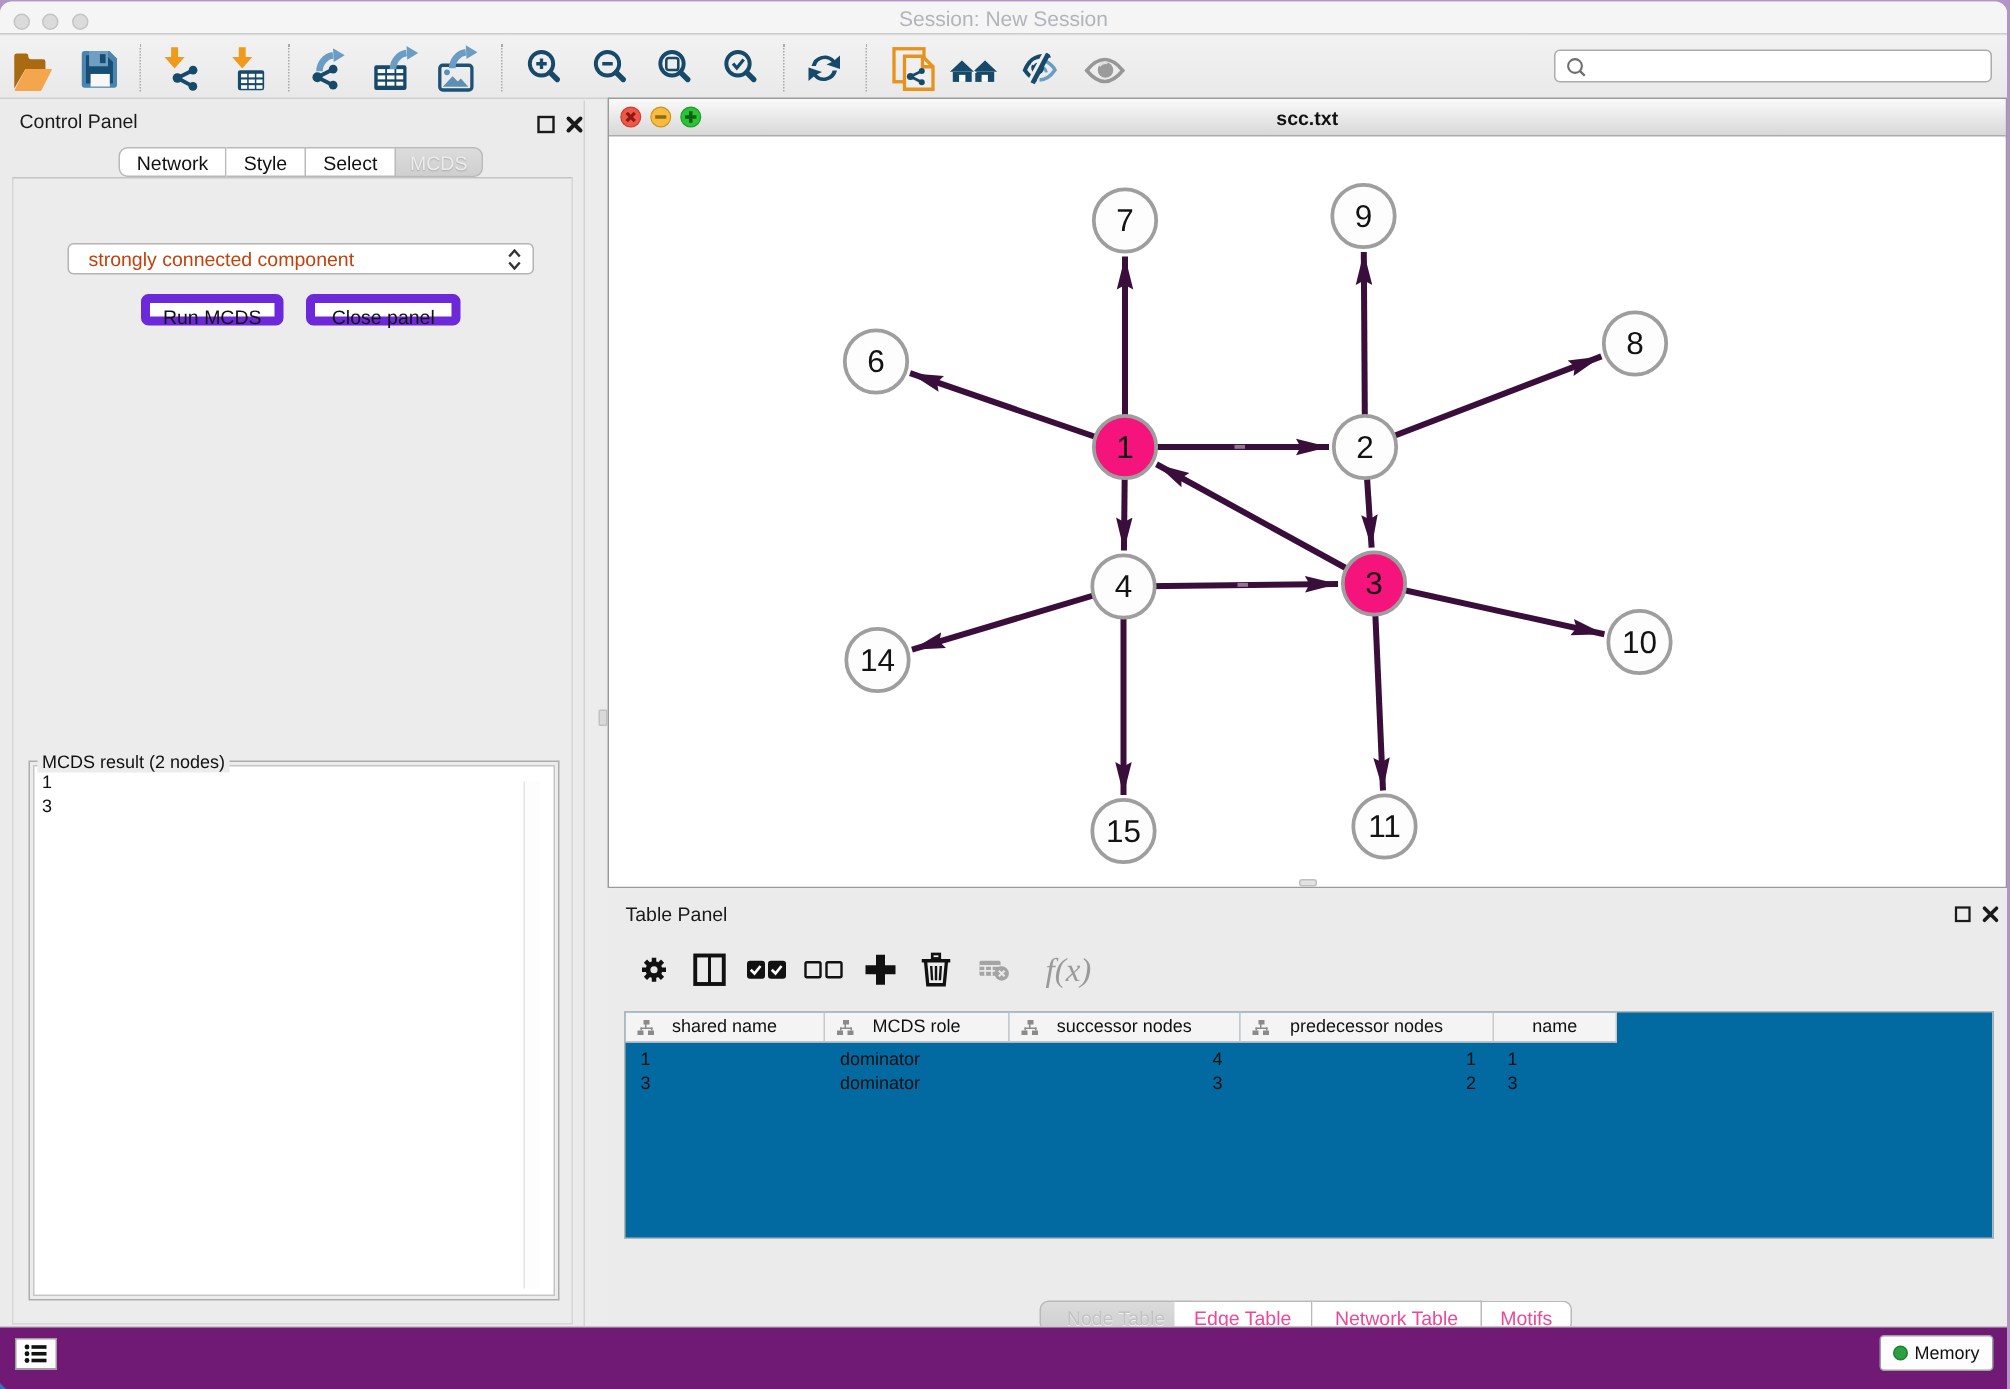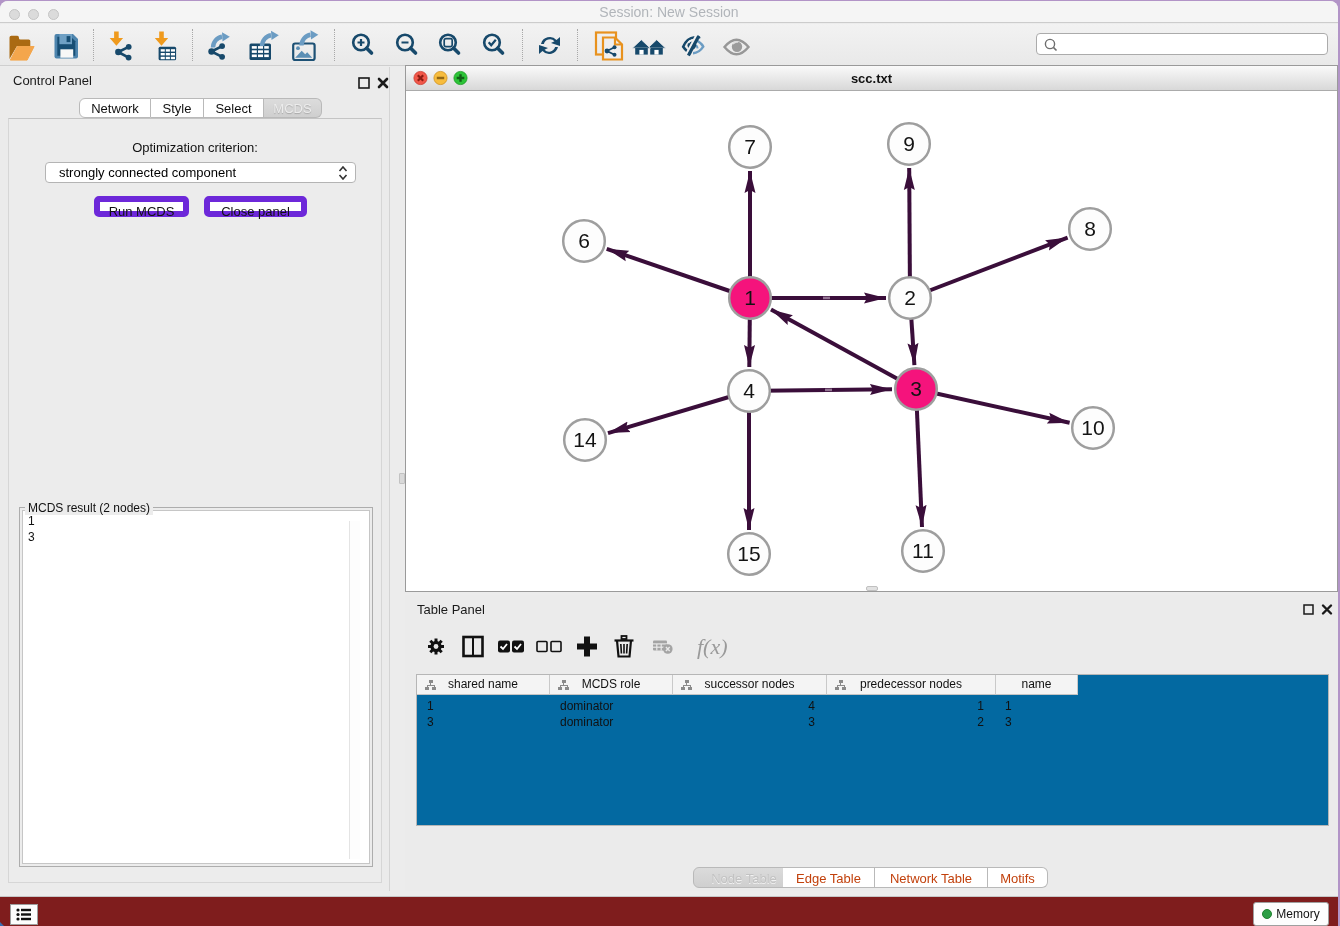--- a/index.html
+++ b/index.html
@@ -32,21 +32,21 @@
 .tab.first { border-left:1px solid #b9b9b9; border-radius:6px 0 0 6px; }
 .tab.last { border-radius:0 6px 6px 0; }
 .tab.sel { background:linear-gradient(#dcdcdc,#cfcfcf); color:#ececec;
   text-shadow:0 1px 1px rgba(90,90,90,0.35); }
 #cpcontent { position:absolute; left:8px; right:7px; top:51px; bottom:8px;
   background:#ececec; border:1px solid #d6d6d6; border-top:1px solid #c4c4c4; }
 #optlabel { position:absolute; left:0; width:100%; top:21px; text-align:center;
   font-size:13px; color:#111; }
 #dropdown { position:absolute; left:36px; top:43px; width:311px; height:21px;
   background:#fff; border:1px solid #b4b4b4; border-radius:4px;
-  font-size:13px; line-height:19px; padding-left:13px; color:#000000; }
+  font-size:13px; line-height:19px; padding-left:13px; color:#c2410c; }
 .btn { position:absolute; height:21px; background:#fff; border:6px solid #6d28d9;
   border-radius:5px; font-size:13px; text-align:center; line-height:19px; color:#111; }
 
 #mcdsbox { position:absolute; left:10px; right:8px; top:382px; bottom:15px; }
 #mcdsbox .bord { position:absolute; left:0; right:0; top:6px; bottom:0;
   border:1px solid #adadad; }
 #mcdsbox .leg { position:absolute; left:6px; top:0; background:#ececec;
   padding:0 3px; font-size:12px; color:#111; }
 #mcdsbox .inner { position:absolute; left:3px; right:3px; top:9px; bottom:3px;
   background:#fff; border:1px solid #c6c6c6; font-size:12px; color:#111;
@@ -75,29 +75,29 @@
     linear-gradient(#8a8a8a,#8a8a8a) 3.5px 0/4px 3px no-repeat,
     linear-gradient(#8a8a8a,#8a8a8a) 0 6.5px/4px 3.5px no-repeat,
     linear-gradient(#8a8a8a,#8a8a8a) 7px 6.5px/4px 3.5px no-repeat,
     linear-gradient(#8a8a8a,#8a8a8a) 5px 2px/1px 4px no-repeat,
     linear-gradient(#8a8a8a,#8a8a8a) 1.5px 4.5px/8px 1px no-repeat,
     linear-gradient(#8a8a8a,#8a8a8a) 1.5px 4.5px/1px 2px no-repeat,
     linear-gradient(#8a8a8a,#8a8a8a) 8.5px 4.5px/1px 2px no-repeat; }
 .td { position:absolute; font-size:12px; color:#111; height:16px; line-height:16px; }
 #ttabs { position:absolute; left:288px; top:272px; height:21px; }
 .ttab { position:absolute; top:0; height:21px; line-height:21px; text-align:center;
-  font-size:13px; color:#c2410c; background:#fff;
+  font-size:13px; color:#ec4899; background:#fff;
   border:1px solid #b9b9b9; border-left:none; }
 .ttab.first { border-left:1px solid #b9b9b9; border-radius:6px 0 0 6px; }
 .ttab.last { border-radius:0 6px 6px 0; }
 .ttab.sel { background:linear-gradient(#dbdbdb,#cfcfcf); color:#c2c2c2;
   text-shadow:0 1px 0 #f2f2f2; }
 
-#statusbar { position:absolute; left:0; right:0; bottom:0; height:30px;
-  background:#7f1d1d; border-top:1px solid #c6c6c6; }
+#statusbar { position:absolute; left:0; right:0; bottom:0; height:42px;
+  background:#701a75; border-top:1px solid #c6c6c6; }
 #listbtn { position:absolute; left:10px; top:7px; width:28px; height:21px;
   background:#fdfdfd; border:1px solid #9f9f9f; }
 #membtn { position:absolute; right:9px; top:5px; width:76px; height:24px;
   background:#fdfdfd; border:1px solid #9f9f9f; border-radius:3px;
   font-size:12px; color:#111; line-height:22px; text-align:center; }
 </style>
 </head>
 <body>
 <div id="app">
   <div id="titlebar">
@@ -259,21 +259,20 @@
       <rect x="2" y="3" width="10" height="10" fill="none" stroke="#1a1a1a" stroke-width="1.6"></rect>
       <path d="M22,4 L30,12 M30,4 L22,12" stroke="#1a1a1a" stroke-width="2.6" stroke-linecap="round"></path>
     </svg>
     <div id="tabs">
       <div class="tab first" style="left:0; width:72px;">Network</div>
       <div class="tab" style="left:72px; width:53px;">Style</div>
       <div class="tab" style="left:125px; width:60px;">Select</div>
       <div class="tab sel last" style="left:185px; width:58px;">MCDS</div>
     </div>
     <div id="cpcontent">
-      <div id="optlabel">Optimization criterion:</div>
       <div id="dropdown">strongly connected component
         <svg width="10" height="14" viewBox="0 0 10 14" style="position:absolute;right:7px;top:3px;">
           <path d="M1.5,5 L5,1 L8.5,5" fill="none" stroke="#333" stroke-width="1.6"></path>
           <path d="M1.5,9 L5,13 L8.5,9" fill="none" stroke="#333" stroke-width="1.6"></path>
         </svg>
       </div>
       <div class="btn" style="left:85px; top:77px; width:95px;">Run MCDS</div>
       <div class="btn" style="left:195px; top:77px; width:103px;">Close panel</div>
       <div id="mcdsbox">
         <div class="bord"></div>

